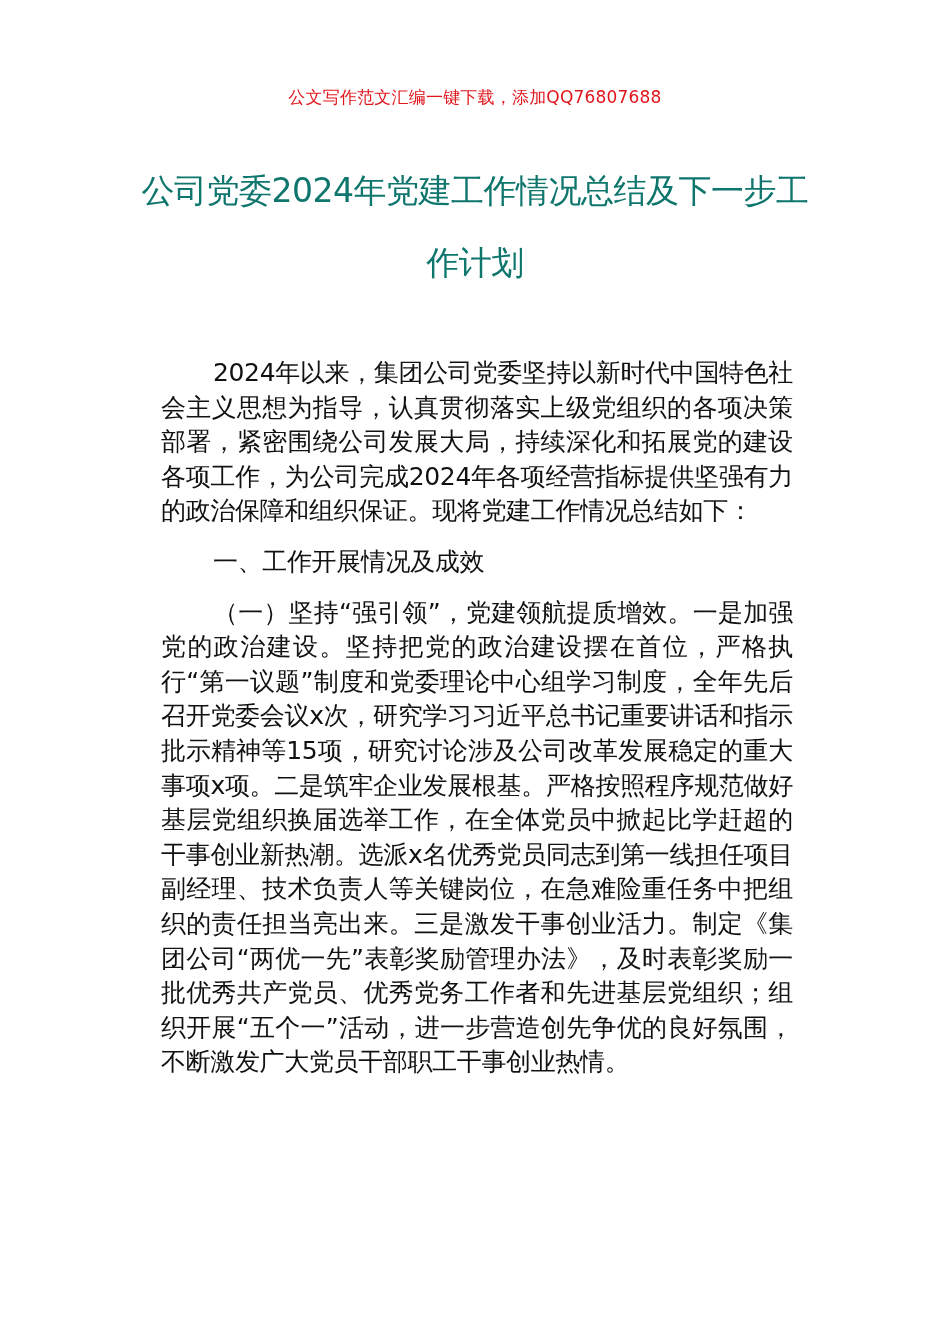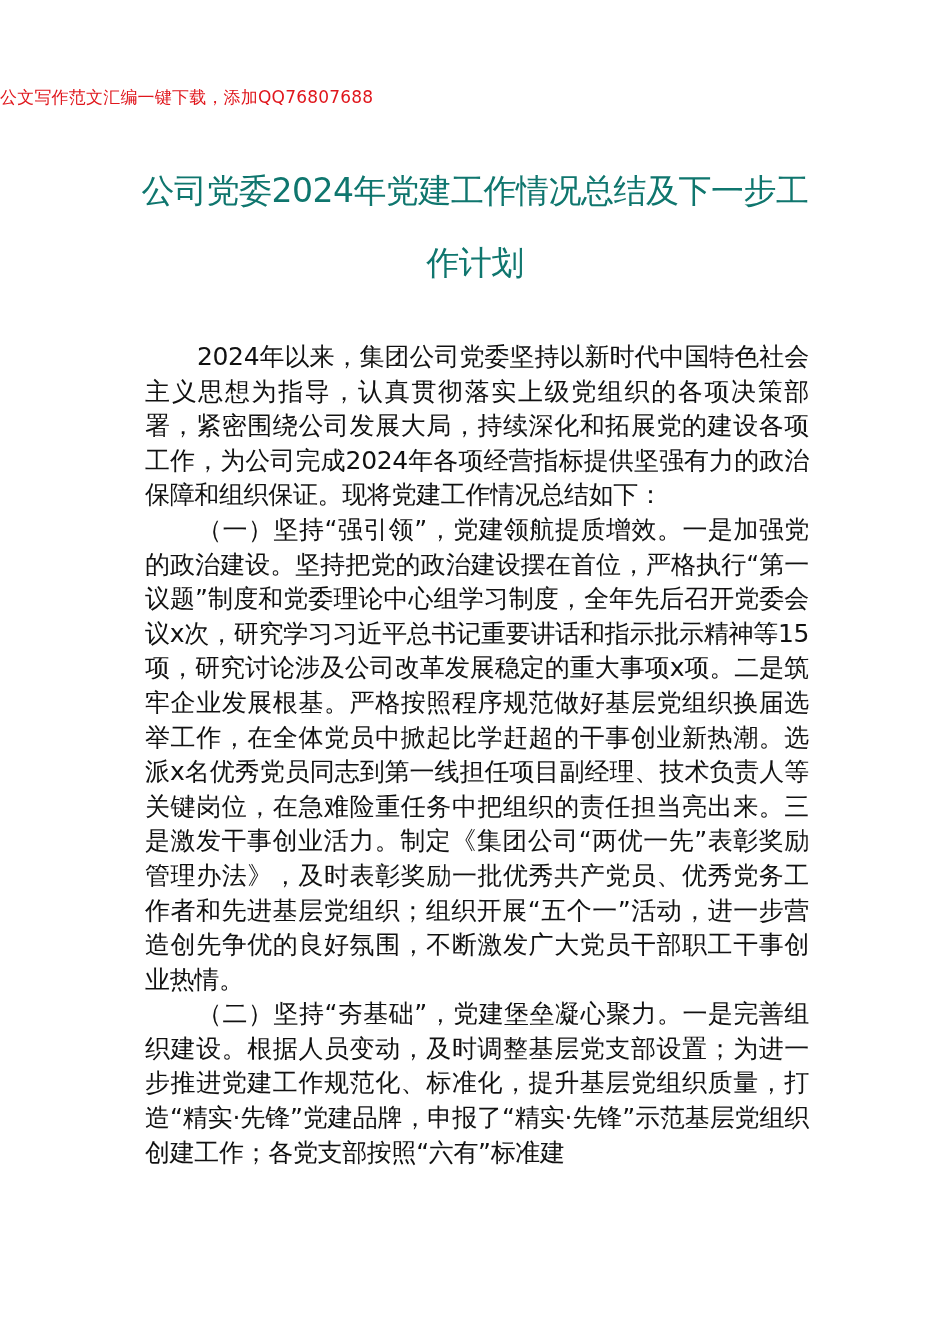--- a/index.html
+++ b/index.html
@@ -1,30 +1,30 @@
 <!DOCTYPE html>
 <html><head>
 <meta charset="utf-8">
 <style>
   html, body { margin: 0; padding: 0; background: #ffffff; }
   body { width: 950px; height: 1344px; position: relative; overflow: hidden;
          font-family: "DejaVu Sans", "Liberation Sans", sans-serif; color: #111; }
-  .header-note { position: absolute; top: 86px; left: 0; width: 950px; 
+  .header-note { position: absolute; top: 86px; left: 0; width: 950px; text-align: center;
          font-size: 17px; color: #e0161c; letter-spacing: 0.2px; }
   .title { position: absolute; top: 155px; left: 140px; width: 670px; text-align: center;
          font-size: 33px; line-height: 72px; color: #0f766e; letter-spacing: -0.5px; }
   .body { position: absolute; top: 340px; left: 145px; width: 664px; }
-  .p { font-size: 25px; line-height: 34.6px; margin: 0; text-align: justify; text-align-last: left;
+  .p { font-size: 25px; line-height: 34.6px; margin: 16px; text-align: justify; text-align-last: left;
        letter-spacing: -0.35px; }
   .indent { text-indent: 52px; }
 </style>
 </head>
 <body>
 
 <div class="header-note">公文写作范文汇编一键下载，添加QQ76807688</div>
 
 <div class="title">公司党委2024年党建工作情况总结及下一步工作计划</div>
 
 <div class="body">
   <p class="p indent">2024年以来，集团公司党委坚持以新时代中国特色社会主义思想为指导，认真贯彻落实上级党组织的各项决策部署，紧密围绕公司发展大局，持续深化和拓展党的建设各项工作，为公司完成2024年各项经营指标提供坚强有力的政治保障和组织保证。现将党建工作情况总结如下：</p>
+  <p class="p indent">一、工作开展情况及成效</p>
   <p class="p indent">（一）坚持“强引领”，党建领航提质增效。一是加强党的政治建设。坚持把党的政治建设摆在首位，严格执行“第一议题”制度和党委理论中心组学习制度，全年先后召开党委会议x次，研究学习习近平总书记重要讲话和指示批示精神等15项，研究讨论涉及公司改革发展稳定的重大事项x项。二是筑牢企业发展根基。严格按照程序规范做好基层党组织换届选举工作，在全体党员中掀起比学赶超的干事创业新热潮。选派x名优秀党员同志到第一线担任项目副经理、技术负责人等关键岗位，在急难险重任务中把组织的责任担当亮出来。三是激发干事创业活力。制定《集团公司“两优一先”表彰奖励管理办法》，及时表彰奖励一批优秀共产党员、优秀党务工作者和先进基层党组织；组织开展“五个一”活动，进一步营造创先争优的良好氛围，不断激发广大党员干部职工干事创业热情。</p>
-  <p class="p indent">（二）坚持“夯基础”，党建堡垒凝心聚力。一是完善组织建设。根据人员变动，及时调整基层党支部设置；为进一步推进党建工作规范化、标准化，提升基层党组织质量，打造“精实·先锋”党建品牌，申报了“精实·先锋”示范基层党组织创建工作；各党支部按照“六有”标准建</p>
 </div>
 
 </body></html>

